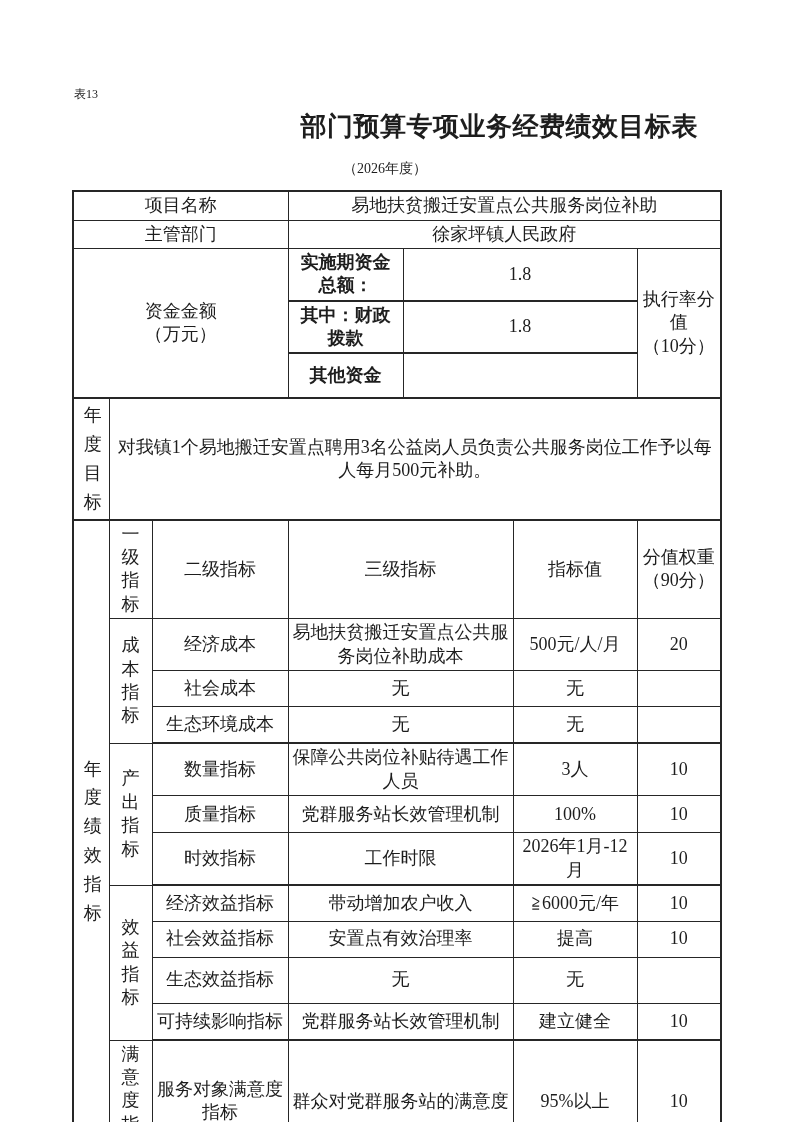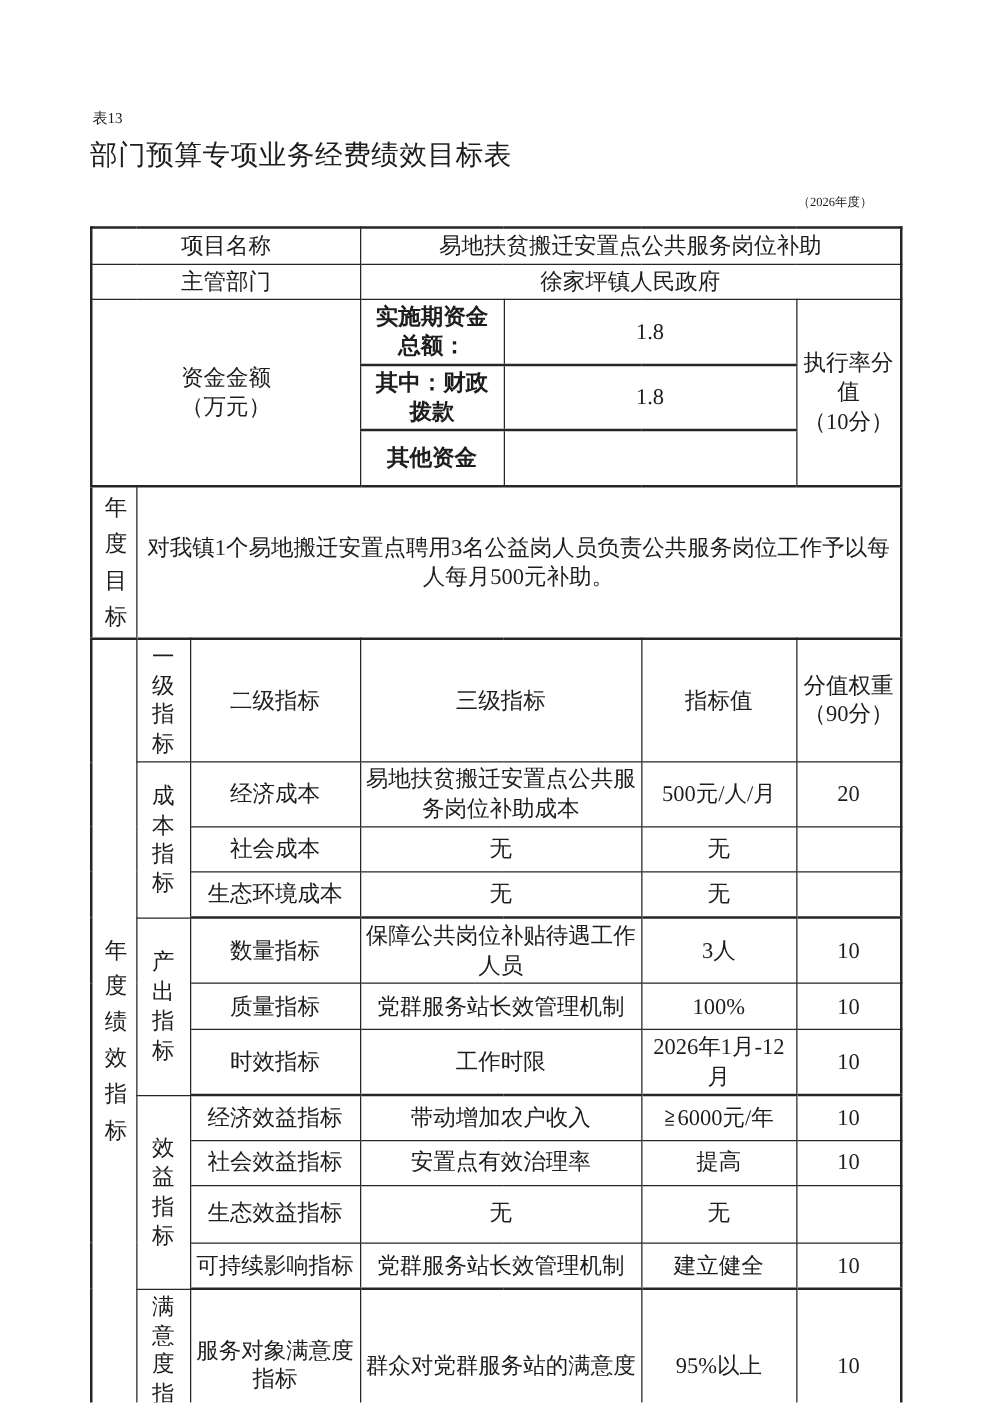--- a/index.html
+++ b/index.html
@@ -16,29 +16,29 @@
   }
   .sheet {
     padding: 86px 95px 0 72px;
     box-sizing: border-box;
   }
   .table-no {
     font-size: 12px;
     margin-left: 2px;
   }
   .doc-title {
-    text-align: left;
-    font-size: 22px;
-    font-weight: normal;
+    text-align: right;
+    font-size: 26px;
+    font-weight: bold;
     margin-top: 6px;
     letter-spacing: 0.5px;
   }
   .doc-subtitle {
-    text-align: right;
-    font-size: 10px;
+    text-align: center;
+    font-size: 14px;
     margin-top: 16px;
   }
   table.perf {
     border-collapse: collapse;
     table-layout: fixed;
     width: 648px;
     margin-top: 12px;
     border: 2px solid #262626;
     font-size: 18px;
   }

